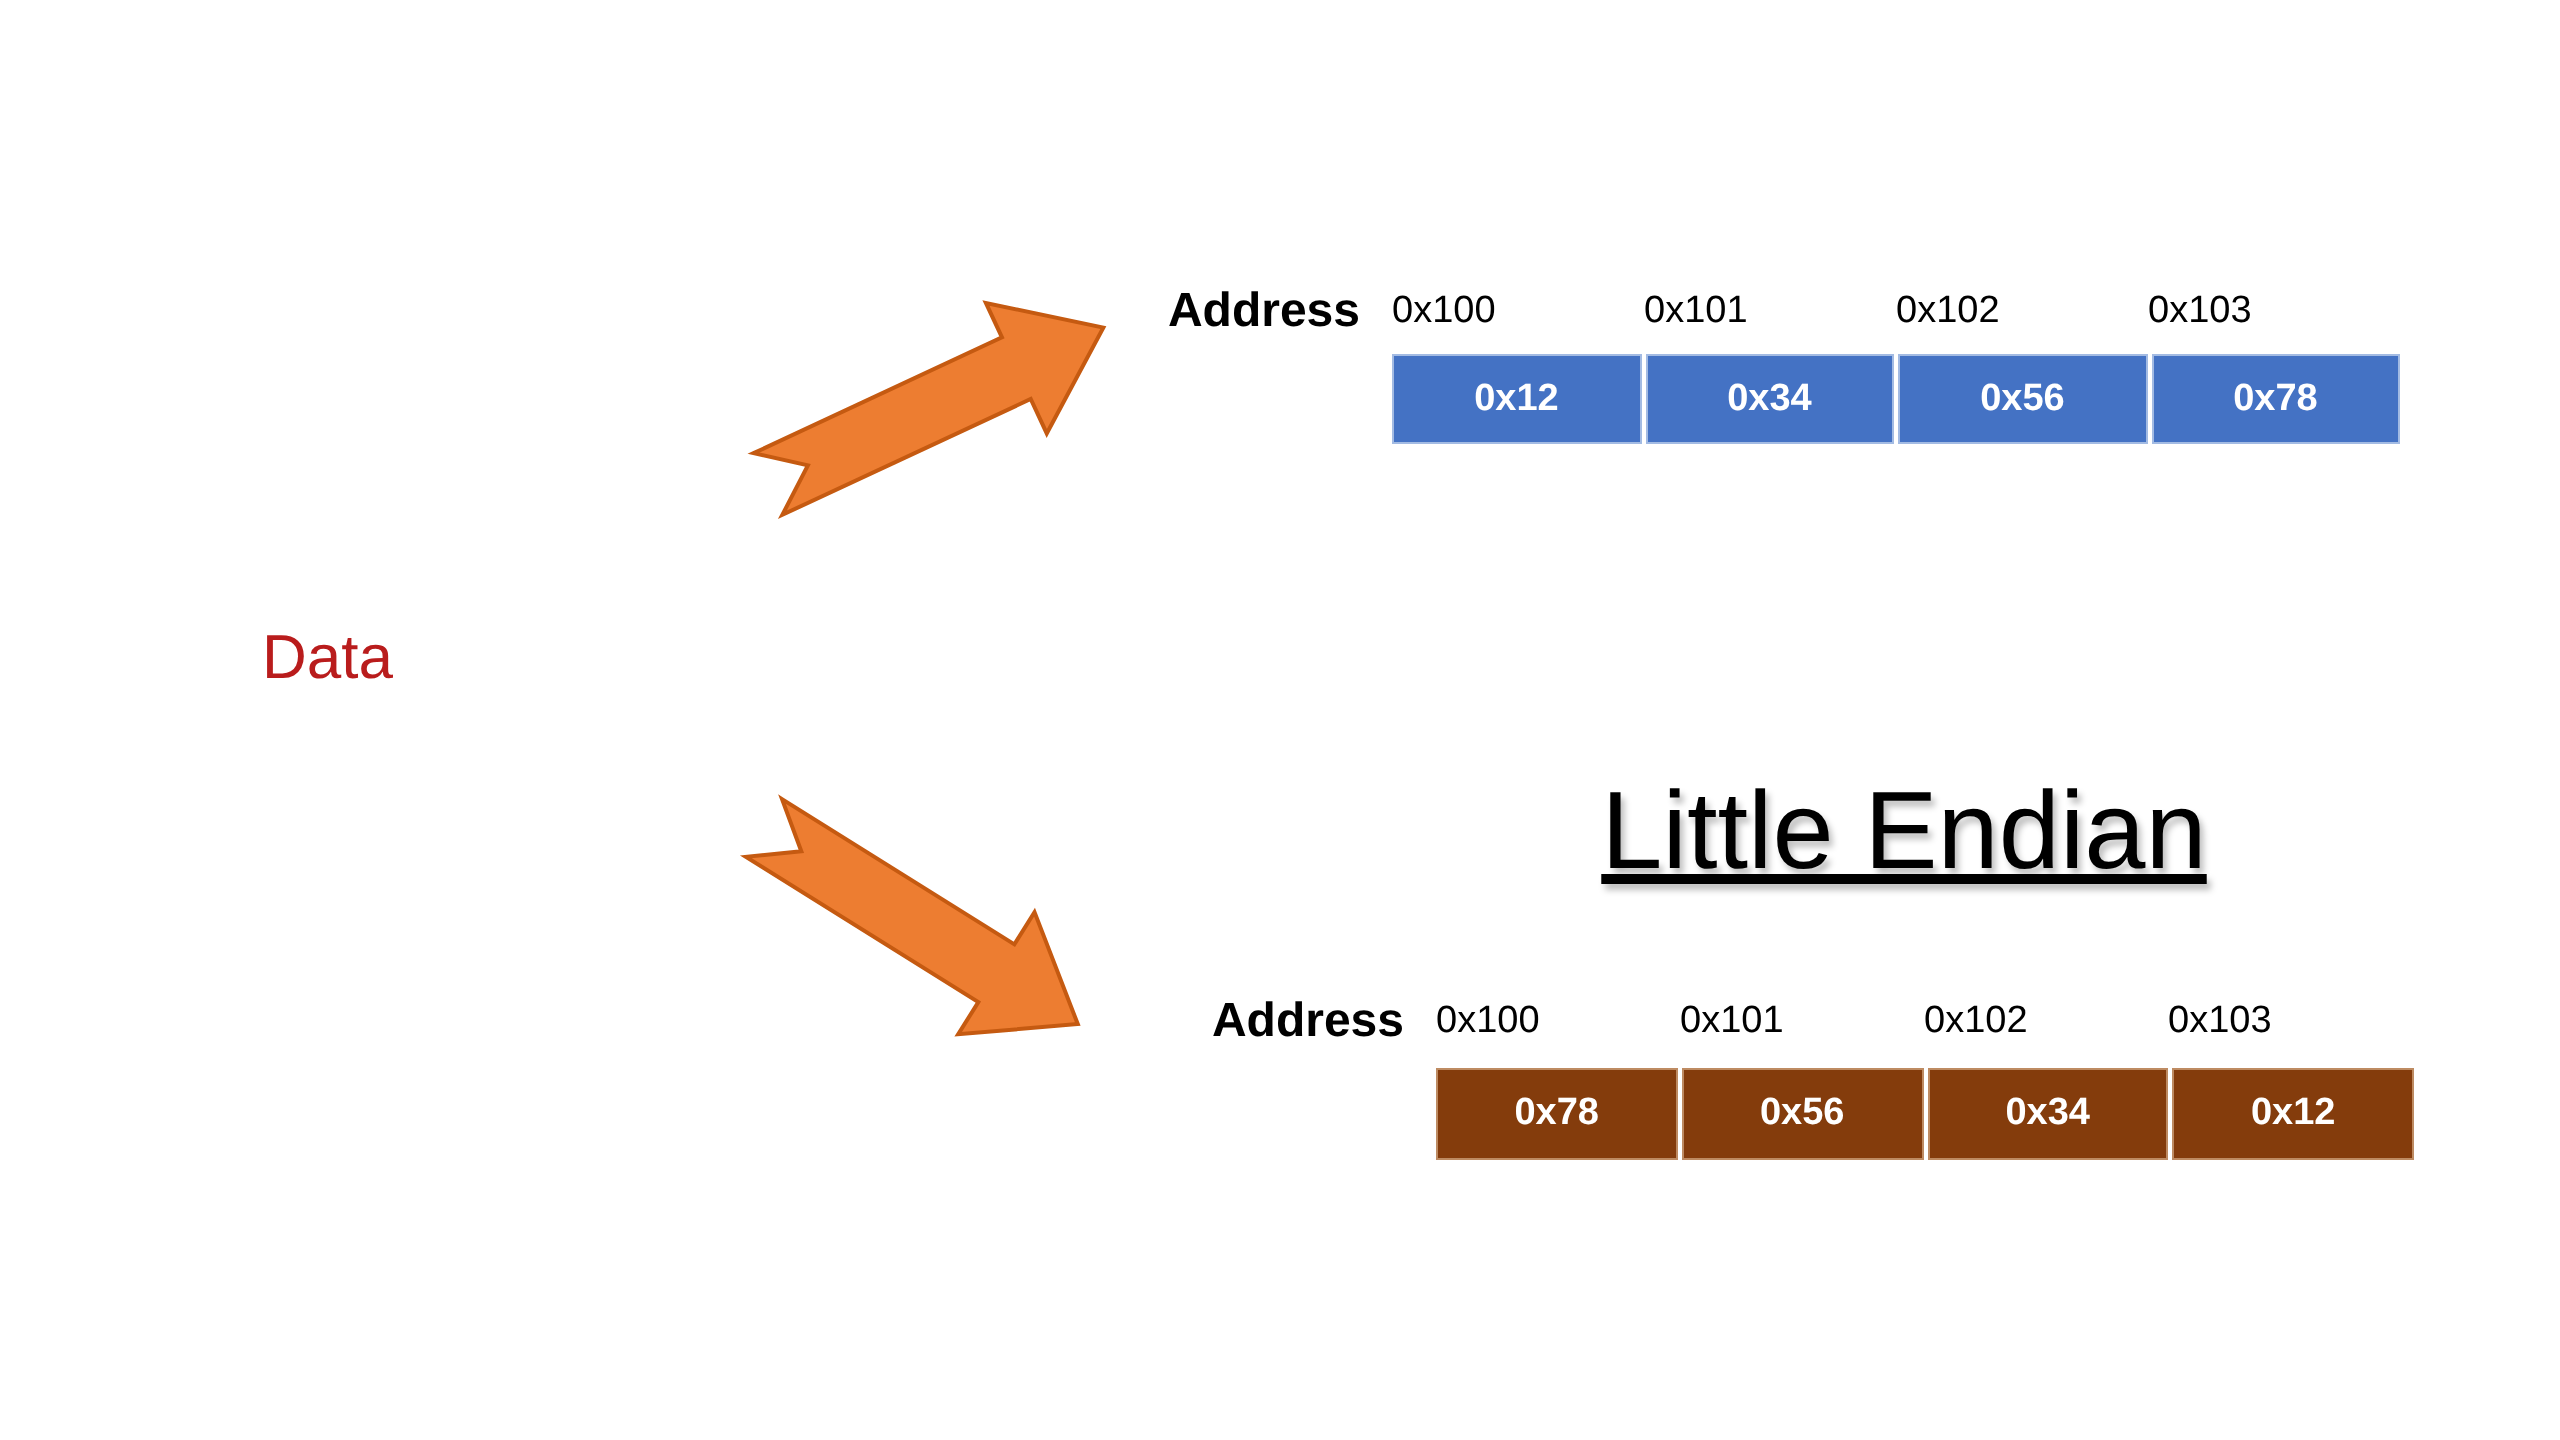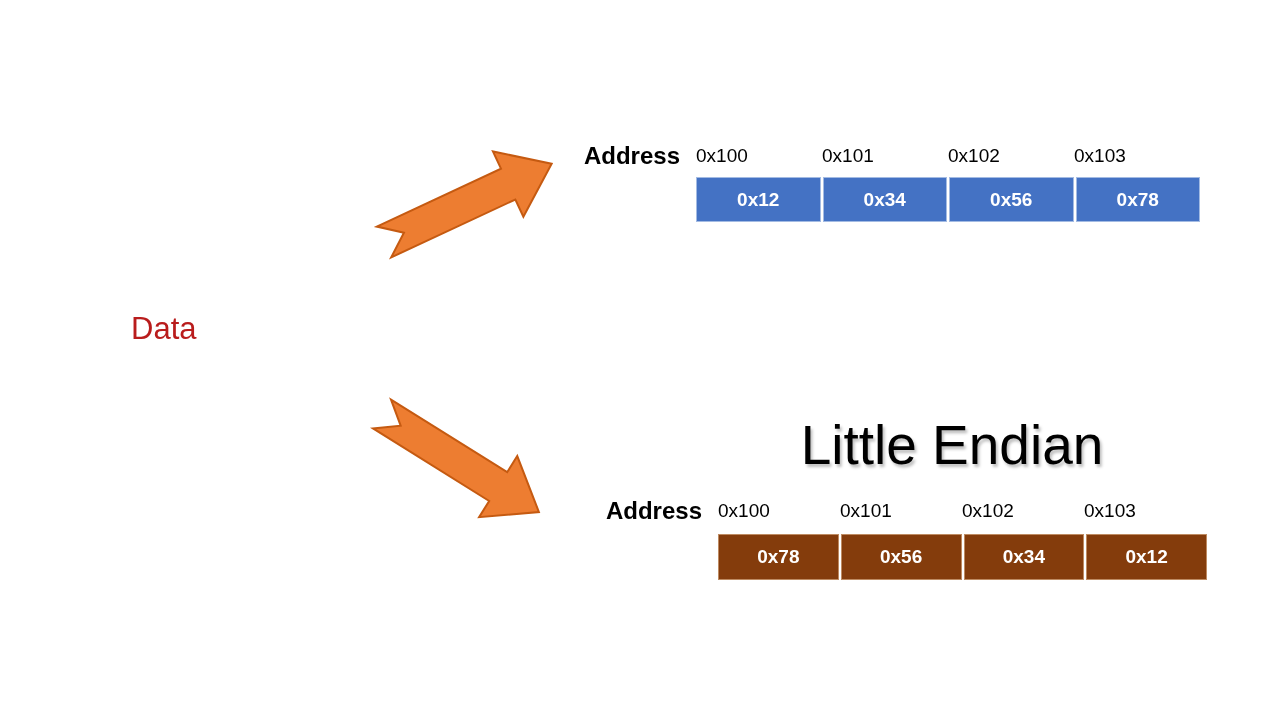--- a/index.html
+++ b/index.html
@@ -16,21 +16,21 @@
     position: absolute;
     text-align: center;
     font-size: 55px;
     font-weight: 400;
     color: #000;
     white-space: nowrap;
     line-height: 1.2;
     text-shadow: 2px 3px 3px rgba(0,0,0,0.25);
   }
   .title-big { left: 680px; top: 46px; width: 500px; }
-  .title-little { left: 698px; top: 412px; width: 508px; }
+  .title-little { left: 698px; top: 382px; width: 508px; text-decoration: underline; }
 
   .hdr {
     position: absolute;
     display: flex;
     align-items: center;
     height: 26px;
   }
   .big-hdr { left: 568px; top: 143px; }
   .little-hdr { left: 590px; top: 498px; }
   .addr-label {

